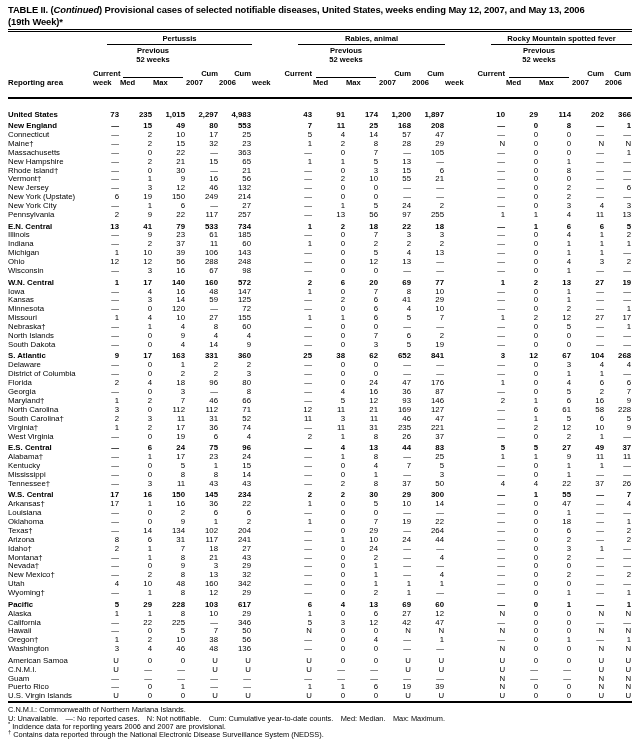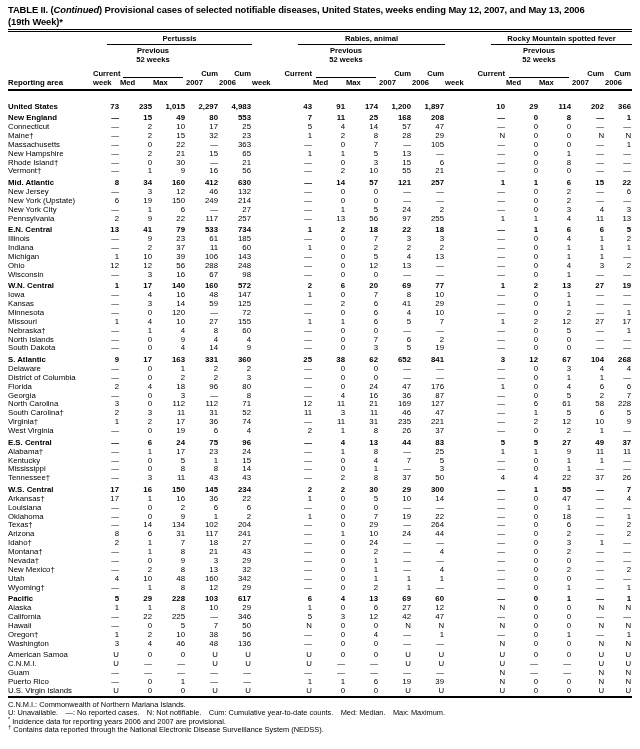--- a/index.html
+++ b/index.html
@@ -26,21 +26,21 @@
   thead th { font-weight: bold; font-size: 7.6px; padding: 0; vertical-align: bottom; line-height: 9px; white-space: nowrap; }
   tr.group-row th { height: 14px; }
   .gu { border-bottom: 1px solid #000; text-align: center; padding-bottom: 1px; }
   .gu.g1 { margin-left: 14px; }
   .gu.g2, .gu.g3 { margin-left: 46px; }
   tr.prev-row th { height: 10px; text-align: center; }
   tr.sub-row th { height: 10px; }
   tr.sub-row th.cur, tr.sub-row th.cum { text-align: right; padding-right: 1px; }
   tr.sub-row th.w52 { text-align: center; }
   tr.sub-row th.w52 .wu { border-bottom: 1px solid #000; margin: 0 3px; padding-bottom: 13px; }
-  tr.head-row th { height: 10px; border-bottom: 2px solid #000; padding-bottom: 2px; }
+  tr.head-row th { height: 10px; border-bottom: 2px solid #000; padding-bottom: 10px; }
   tr.head-row th.num { text-align: left; padding-right: 1px; }
   tr.head-row th.ra { text-align: left; font-size: 7.8px; }
 
   tbody td { font-size: 7.8px; line-height: 8.9px; padding: 0; white-space: nowrap; }
   tbody td.lbl { text-align: left; overflow: hidden; }
   tbody td.val { text-align: right; padding-right: 1px; }
   tbody tr.bold td { font-weight: bold; }
   tbody tr.sec td { padding-top: 2.6px; }
   tbody tr:first-child td { padding-top: 12px; }
 
@@ -283,38 +283,20 @@
           <td class="val">2</td>
           <td class="val">10</td>
           <td class="val">55</td>
           <td class="val">21</td>
           <td class="val">—</td>
           <td class="val">0</td>
           <td class="val">0</td>
           <td class="val">—</td>
           <td class="val">—</td>
         </tr>
-        <tr class="bold sec">
-          <td class="lbl">Mid. Atlantic</td>
-          <td class="val">8</td>
-          <td class="val">34</td>
-          <td class="val">160</td>
-          <td class="val">412</td>
-          <td class="val">630</td>
-          <td class="val">—</td>
-          <td class="val">14</td>
-          <td class="val">57</td>
-          <td class="val">121</td>
-          <td class="val">257</td>
-          <td class="val">1</td>
-          <td class="val">1</td>
-          <td class="val">6</td>
-          <td class="val">15</td>
-          <td class="val">22</td>
-        </tr>
         <tr>
           <td class="lbl">New Jersey</td>
           <td class="val">—</td>
           <td class="val">3</td>
           <td class="val">12</td>
           <td class="val">46</td>
           <td class="val">132</td>
           <td class="val">—</td>
           <td class="val">0</td>
           <td class="val">0</td>
@@ -714,20 +696,38 @@
           <td class="val">—</td>
           <td class="val">4</td>
           <td class="val">16</td>
           <td class="val">36</td>
           <td class="val">87</td>
           <td class="val">—</td>
           <td class="val">0</td>
           <td class="val">5</td>
           <td class="val">2</td>
           <td class="val">7</td>
+        </tr>
+        <tr>
+          <td class="lbl">Maryland†</td>
+          <td class="val">1</td>
+          <td class="val">2</td>
+          <td class="val">7</td>
+          <td class="val">46</td>
+          <td class="val">66</td>
+          <td class="val">—</td>
+          <td class="val">5</td>
+          <td class="val">12</td>
+          <td class="val">93</td>
+          <td class="val">146</td>
+          <td class="val">2</td>
+          <td class="val">1</td>
+          <td class="val">6</td>
+          <td class="val">16</td>
+          <td class="val">9</td>
         </tr>
         <tr>
           <td class="lbl">North Carolina</td>
           <td class="val">3</td>
           <td class="val">0</td>
           <td class="val">112</td>
           <td class="val">112</td>
           <td class="val">71</td>
           <td class="val">12</td>
           <td class="val">11</td>

